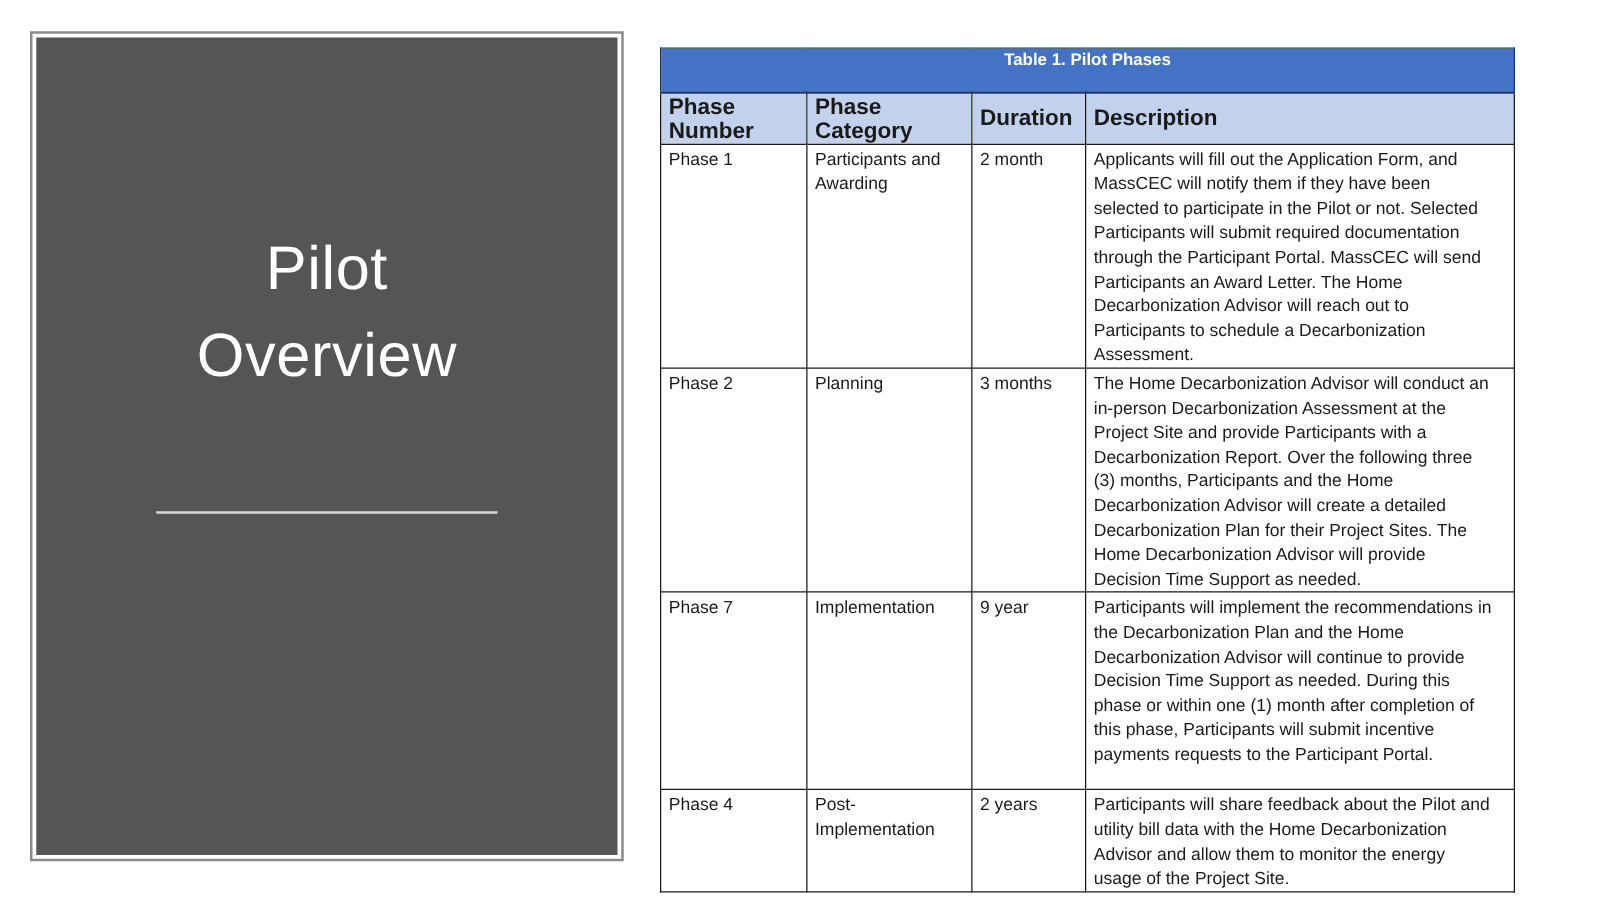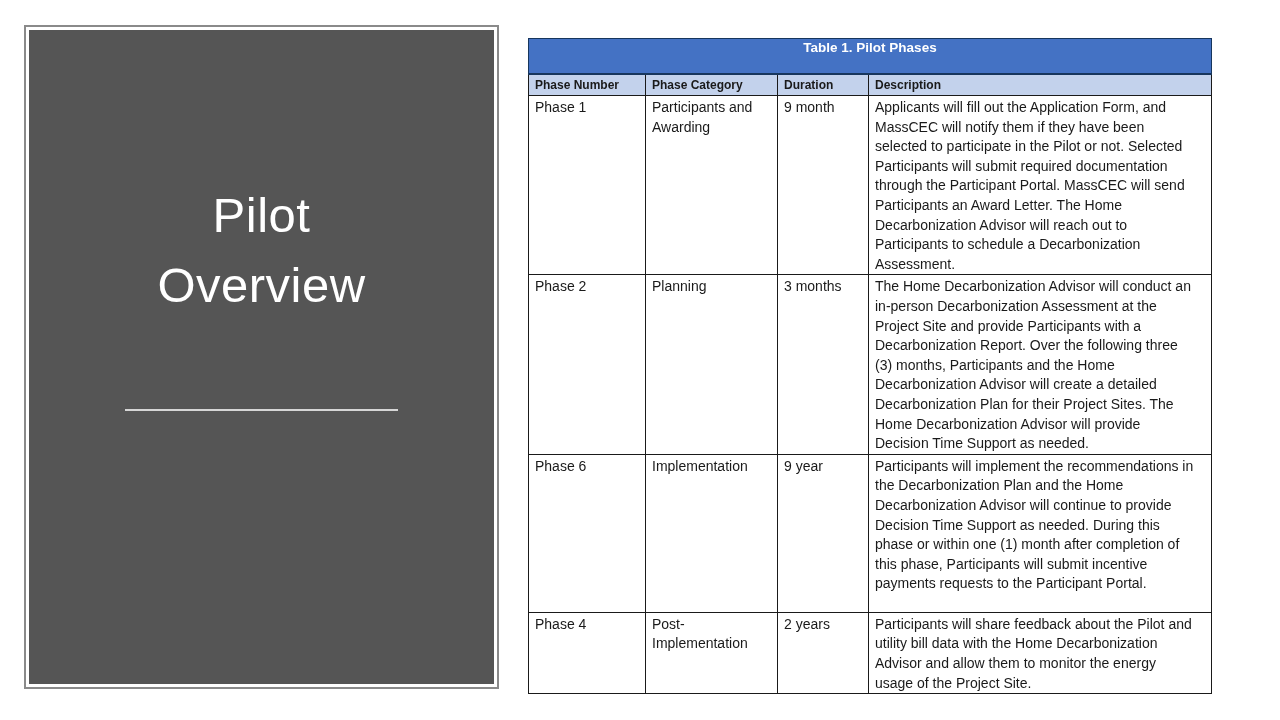--- a/index.html
+++ b/index.html
@@ -94,21 +94,21 @@
     font-size: 13.5px;
     height: 35px;
     padding: 0;
     line-height: 18px;
     border: 1px solid var(--table-title-border);
     border-bottom: 2px solid var(--table-title-border);
   }
   tr.header-row th {
     background: var(--table-header-bg);
     font-weight: bold;
-    font-size: 12px;
+    font-size: 18px;
     height: 21px;
     padding: 1px 6px 0 6px;
     vertical-align: middle;
     margin-top: 38px;
   }
   tr.body-row-0 { height: 178px; }
   tr.body-row-1 { height: 178px; margin-left: 28px; }
   tr.body-row-2 { height: 158px; }
   tr.body-row-3 { height: 80px; }
 </style>
@@ -139,31 +139,31 @@
       </tr>
       <tr class="header-row">
         <th>Phase Number</th>
         <th>Phase Category</th>
         <th>Duration</th>
         <th>Description</th>
       </tr>
       <tr class="body-row-0">
         <td>Phase 1</td>
         <td>Participants and Awarding</td>
-        <td>9 month</td>
+        <td>2 month</td>
         <td>Applicants will fill out the Application Form, and MassCEC will notify them if they have been selected to participate in the Pilot or not. Selected Participants will submit required documentation through the Participant Portal. MassCEC will send Participants an Award Letter. The Home Decarbonization Advisor will reach out to Participants to schedule a Decarbonization Assessment.</td>
       </tr>
       <tr class="body-row-1">
         <td>Phase 2</td>
         <td>Planning</td>
         <td>3 months</td>
         <td>The Home Decarbonization Advisor will conduct an in-person Decarbonization Assessment at the Project Site and provide Participants with a Decarbonization Report. Over the following three (3) months, Participants and the Home Decarbonization Advisor will create a detailed Decarbonization Plan for their Project Sites. The Home Decarbonization Advisor will provide Decision Time Support as needed.</td>
       </tr>
       <tr class="body-row-2">
-        <td>Phase 6</td>
+        <td>Phase 7</td>
         <td>Implementation</td>
         <td>9 year</td>
         <td>Participants will implement the recommendations in the Decarbonization Plan and the Home Decarbonization Advisor will continue to provide Decision Time Support as needed. During this phase or within one (1) month after completion of this phase, Participants will submit incentive payments requests to the Participant Portal.</td>
       </tr>
       <tr class="body-row-3">
         <td>Phase 4</td>
         <td>Post-Implementation</td>
         <td>2 years</td>
         <td>Participants will share feedback about the Pilot and utility bill data with the Home Decarbonization Advisor and allow them to monitor the energy usage of the Project Site.</td>
       </tr>

